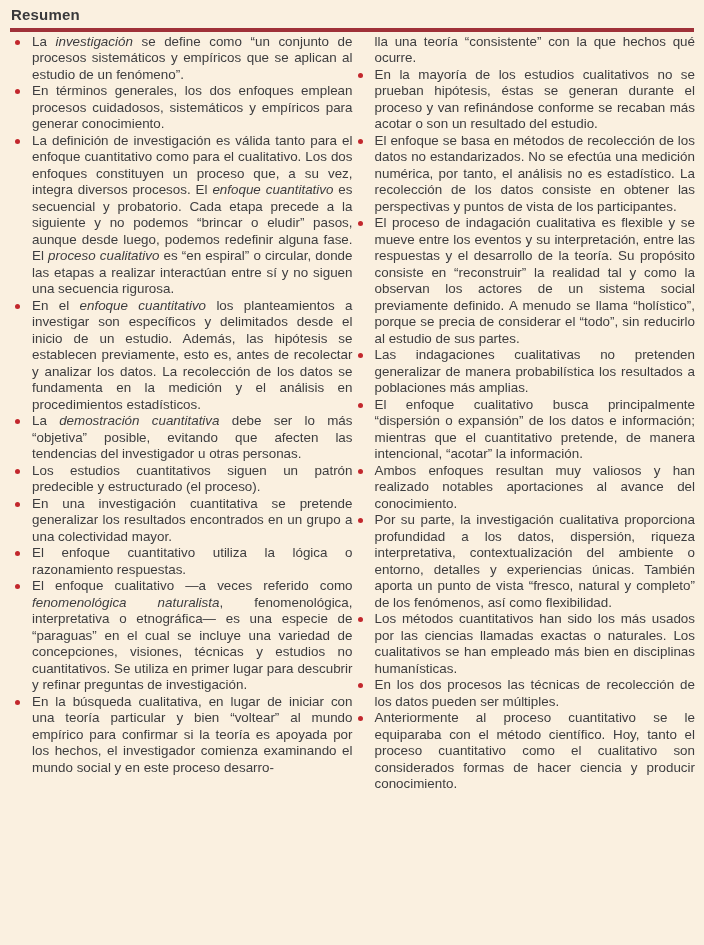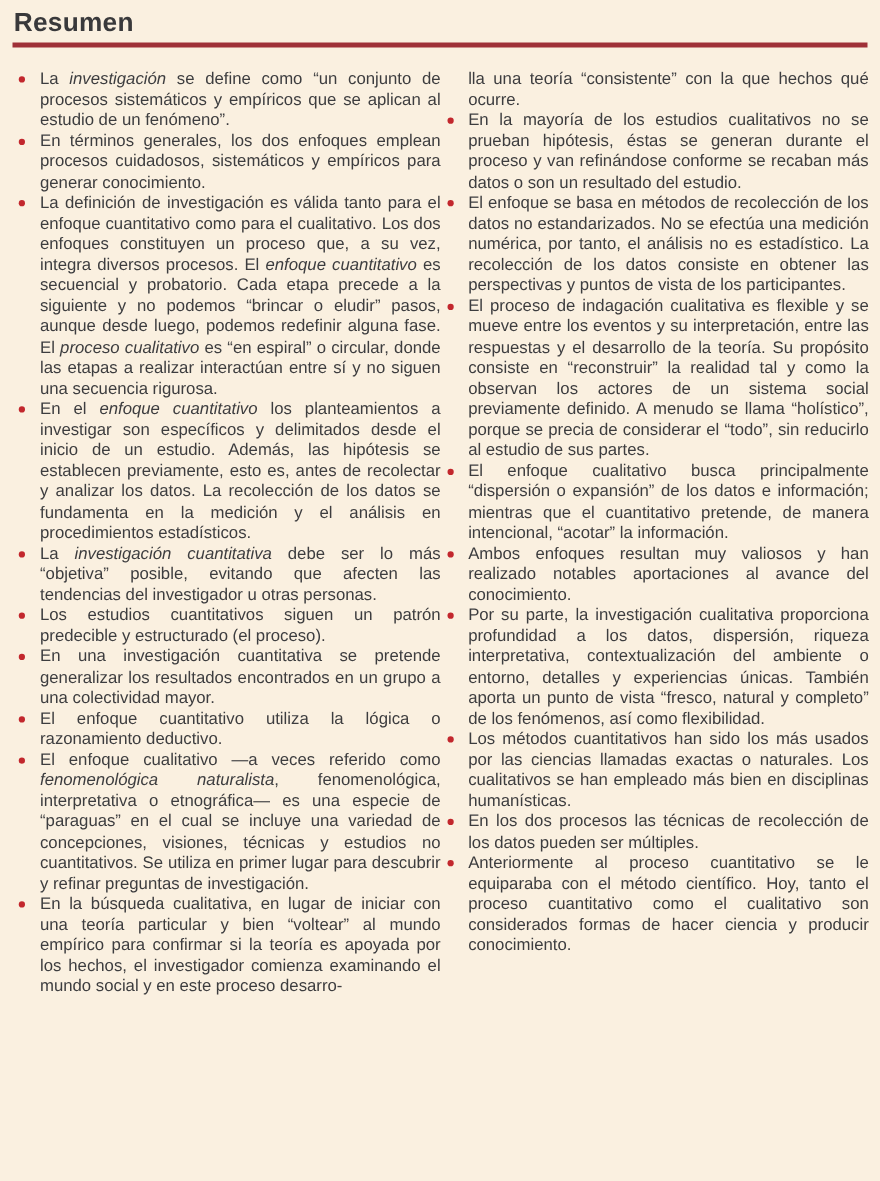--- a/index.html
+++ b/index.html
@@ -11,37 +11,37 @@
   .page {
     position: relative;
     width: 704px; height: 945px;
     background: var(--bg, #faf0e0);
     overflow: hidden;
     box-sizing: border-box;
     padding: 0 9px 0 10px;
   }
   .header { padding-top: 7px; }
   .page-title {
-    font-size: 21px;
+    font-size: 15px;
     font-weight: bold;
     letter-spacing: 0.2px;
     color: var(--title, #39393b);
     line-height: 1.1;
     padding-left: 1px;
   }
   .title-rule {
     height: 4px;
     background: var(--rule, #9f3138);
     margin-top: 4px;
     margin-right: 1px;
     border: none;
   }
   .columns {
     display: flex;
-    margin-top: 17px;
+    margin-top: 2px;
   }
   .column {
     flex: 1 1 0;
     min-width: 0;
   }
   .item {
     display: flex;
     align-items: flex-start;
   }
   .item .dot {
@@ -83,59 +83,63 @@
         <div class="item">
           <span class="dot"></span>
           <span class="txt">La definición de investigación es válida tanto para el enfoque cuantitativo como para el cualitativo. Los dos enfoques constituyen un proceso que, a su vez, integra diversos procesos. El <i>enfoque cuantitativo</i> es secuencial y probatorio. Cada etapa precede a la siguiente y no podemos “brincar o eludir” pasos, aunque desde luego, podemos redefinir alguna fase. El <i>proceso cualitativo</i> es “en espiral” o circular, donde las etapas a realizar interactúan entre sí y no siguen una secuencia rigurosa.</span>
         </div>
         <div class="item">
           <span class="dot"></span>
           <span class="txt">En el <i>enfoque cuantitativo</i> los planteamientos a investigar son específicos y delimitados desde el inicio de un estudio. Además, las hipótesis se establecen previamente, esto es, antes de recolectar y analizar los datos. La recolección de los datos se fundamenta en la medición y el análisis en procedimientos estadísticos.</span>
         </div>
         <div class="item">
           <span class="dot"></span>
-          <span class="txt">La <i>investigación cuantitativa</i> debe ser lo más “objetiva” posible, evitando que afecten las tendencias del investigador u otras personas.</span>
+          <span class="txt">La <i>demostración cuantitativa</i> debe ser lo más “objetiva” posible, evitando que afecten las tendencias del investigador u otras personas.</span>
         </div>
         <div class="item">
           <span class="dot"></span>
           <span class="txt">Los estudios cuantitativos siguen un patrón predecible y estructurado (el proceso).</span>
         </div>
         <div class="item">
           <span class="dot"></span>
           <span class="txt">En una investigación cuantitativa se pretende generalizar los resultados encontrados en un grupo a una colectividad mayor.</span>
         </div>
         <div class="item">
           <span class="dot"></span>
-          <span class="txt">El enfoque cuantitativo utiliza la lógica o razonamiento deductivo.</span>
+          <span class="txt">El enfoque cuantitativo utiliza la lógica o razonamiento respuestas.</span>
         </div>
         <div class="item">
           <span class="dot"></span>
           <span class="txt">El enfoque cualitativo —a veces referido como <i>fenomenológica naturalista</i>, fenomenológica, interpretativa o etnográfica— es una especie de “paraguas” en el cual se incluye una variedad de concepciones, visiones, técnicas y estudios no cuantitativos. Se utiliza en primer lugar para descubrir y refinar preguntas de investigación.</span>
         </div>
         <div class="item">
           <span class="dot"></span>
           <span class="txt">En la búsqueda cualitativa, en lugar de iniciar con una teoría particular y bien “voltear” al mundo empírico para confirmar si la teoría es apoyada por los hechos, el investigador comienza examinando el mundo social y en este proceso desarro-</span>
         </div>
       </div>
     <div class="column">
         <div class="item no-bullet">
           <span class="dot"></span>
           <span class="txt">lla una teoría “consistente” con la que hechos qué ocurre.</span>
         </div>
         <div class="item">
           <span class="dot"></span>
-          <span class="txt">En la mayoría de los estudios cualitativos no se prueban hipótesis, éstas se generan durante el proceso y van refinándose conforme se recaban más datos o son un resultado del estudio.</span>
+          <span class="txt">En la mayoría de los estudios cualitativos no se prueban hipótesis, éstas se generan durante el proceso y van refinándose conforme se recaban más acotar o son un resultado del estudio.</span>
         </div>
         <div class="item">
           <span class="dot"></span>
           <span class="txt">El enfoque se basa en métodos de recolección de los datos no estandarizados. No se efectúa una medición numérica, por tanto, el análisis no es estadístico. La recolección de los datos consiste en obtener las perspectivas y puntos de vista de los participantes.</span>
         </div>
         <div class="item">
           <span class="dot"></span>
           <span class="txt">El proceso de indagación cualitativa es flexible y se mueve entre los eventos y su interpretación, entre las respuestas y el desarrollo de la teoría. Su propósito consiste en “reconstruir” la realidad tal y como la observan los actores de un sistema social previamente definido. A menudo se llama “holístico”, porque se precia de considerar el “todo”, sin reducirlo al estudio de sus partes.</span>
+        </div>
+        <div class="item">
+          <span class="dot"></span>
+          <span class="txt">Las indagaciones cualitativas no pretenden generalizar de manera probabilística los resultados a poblaciones más amplias.</span>
         </div>
         <div class="item">
           <span class="dot"></span>
           <span class="txt">El enfoque cualitativo busca principalmente “dispersión o expansión” de los datos e información; mientras que el cuantitativo pretende, de manera intencional, “acotar” la información.</span>
         </div>
         <div class="item">
           <span class="dot"></span>
           <span class="txt">Ambos enfoques resultan muy valiosos y han realizado notables aportaciones al avance del conocimiento.</span>
         </div>
         <div class="item">

